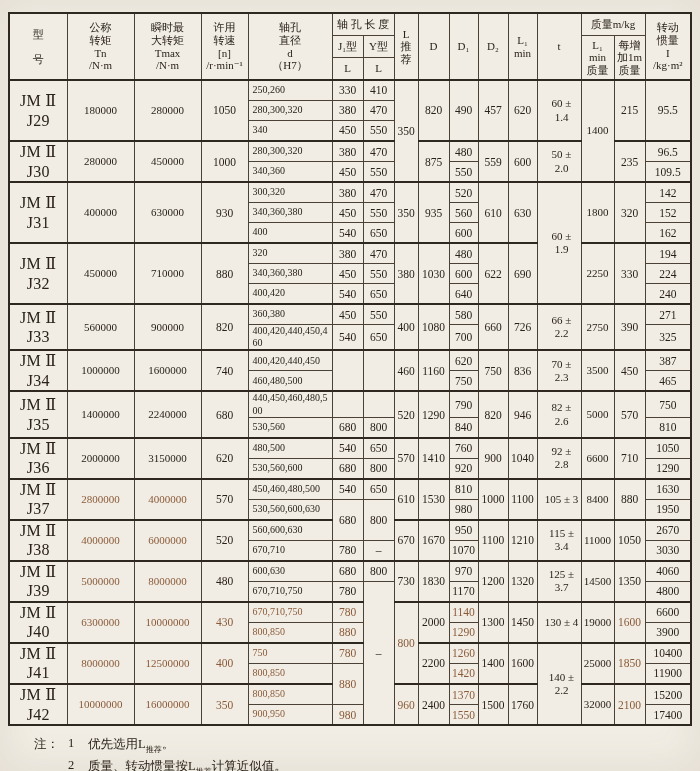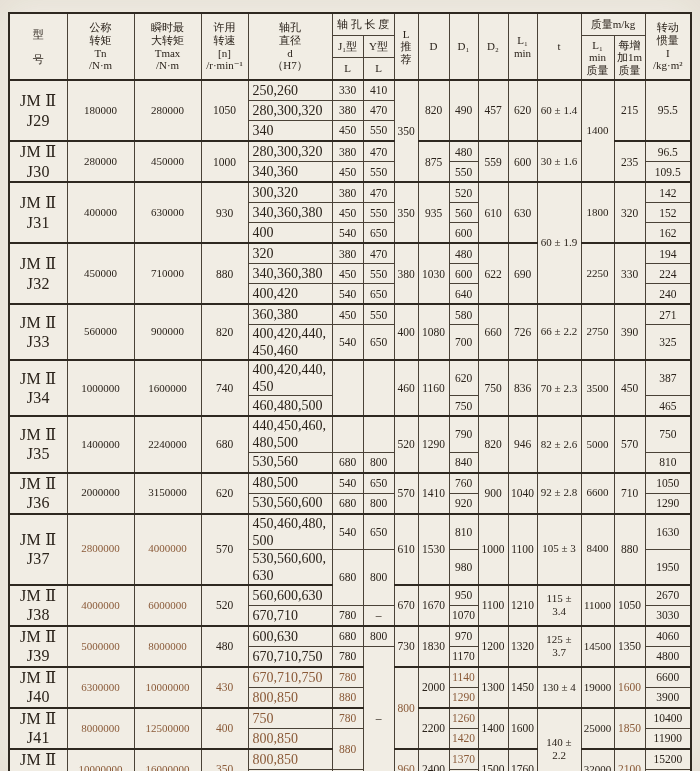--- a/index.html
+++ b/index.html
@@ -5,23 +5,23 @@
   html,body{margin:0;padding:0;}
   body{background:#e7e2d7;font-family:"Liberation Serif","DejaVu Serif",serif;}
   .page{position:relative;width:700px;height:771px;margin:0 auto;background:#f1ede4;
         box-shadow:inset 0 0 40px rgba(120,100,70,.12);overflow:hidden;}
   table.spec{border-collapse:collapse;table-layout:fixed;width:682px;margin:12px auto 0;
              border:2px solid #2e2820;background:#f1ede4;}
   .spec th,.spec td{border:1px solid #4a4237;padding:0 2px;text-align:center;
         font-size:11.5px;line-height:1.22;color:#2a221a;height:19px;overflow:hidden;
         white-space:pre-line;font-weight:normal;}
   .spec thead th{font-size:11px;line-height:1.15;padding:1px 1px;}
-  .spec td.c-bore{text-align:left;padding-left:4px;font-size:14px;white-space:normal;word-break:break-all;}
+  .spec td.c-bore{text-align:left;padding-left:4px;font-size:10px;white-space:normal;word-break:break-all;}
   .spec td.c-model{font-size:16px;letter-spacing:.3px;}
-  .spec td.c-t{font-size:11px;}
+  .spec td.c-t{font-size:11px;padding-left:7px;}
   .spec td.c-mass,.spec td.c-tn,.spec td.c-tmax{font-size:11px;margin-top:44px;}
   tr.blk td{border-top:2px solid #2e2820;}
   .tone1 .c-tn,.tone1 .c-tmax{color:#8a5a38;}
   .tone2 .c-tn,.tone2 .c-tmax,.tone2 .c-n,.tone2 .c-bore,.tone2 .c-jl,.tone2 .c-yl,
   .tone2 .c-lrec,.tone2 .c-d1,.tone2 .c-perm{color:#8a5a38;}
   .notes{margin:10px 0 0 34px;font-size:12.5px;color:#2a221a;}
   .notes .row{margin-top:3px;display:flex;}
   .notes .lbl{width:34px;}
   .notes .no{width:20px;text-align:left;}
   .notes sub{font-size:8px;}
@@ -135,21 +135,21 @@
           <td class="c-tn" rowspan="2">280000</td>
           <td class="c-tmax" rowspan="2">450000</td>
           <td class="c-n" rowspan="2">1000</td>
           <td class="c-bore">280,300,320</td>
           <td class="c-jl">380</td>
           <td class="c-yl">470</td>
           <td class="c-d" rowspan="2">875</td>
           <td class="c-d1">480</td>
           <td class="c-d2" rowspan="2">559</td>
           <td class="c-l1" rowspan="2">600</td>
-          <td class="c-t" rowspan="2">30 ± 1.6</td>
+          <td class="c-t" rowspan="2">50 ± 2.0</td>
           <td class="c-perm" rowspan="2">235</td>
           <td class="c-i">96.5</td>
         </tr>
         <tr>
           <td class="c-bore">340,360</td>
           <td class="c-jl">450</td>
           <td class="c-yl">550</td>
           <td class="c-d1">550</td>
           <td class="c-i">109.5</td>
         </tr>

